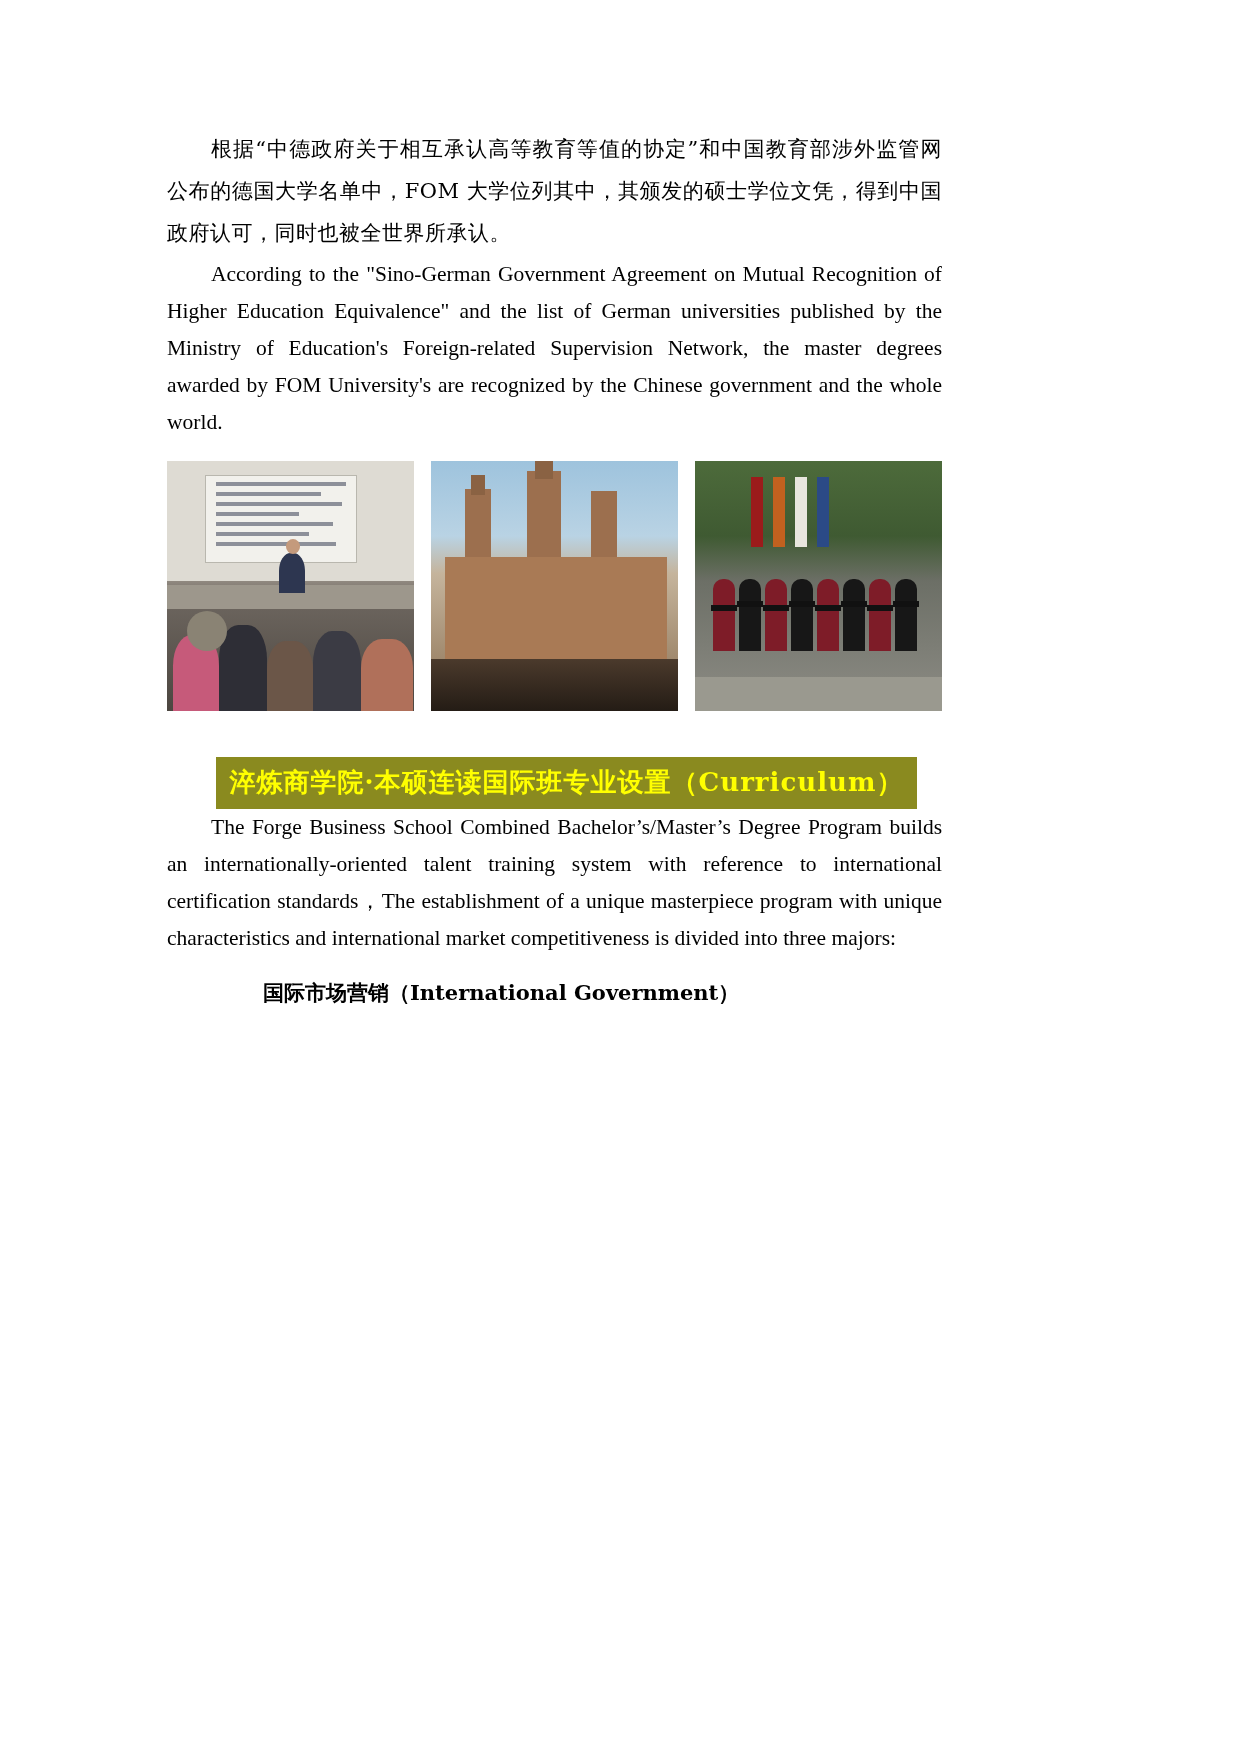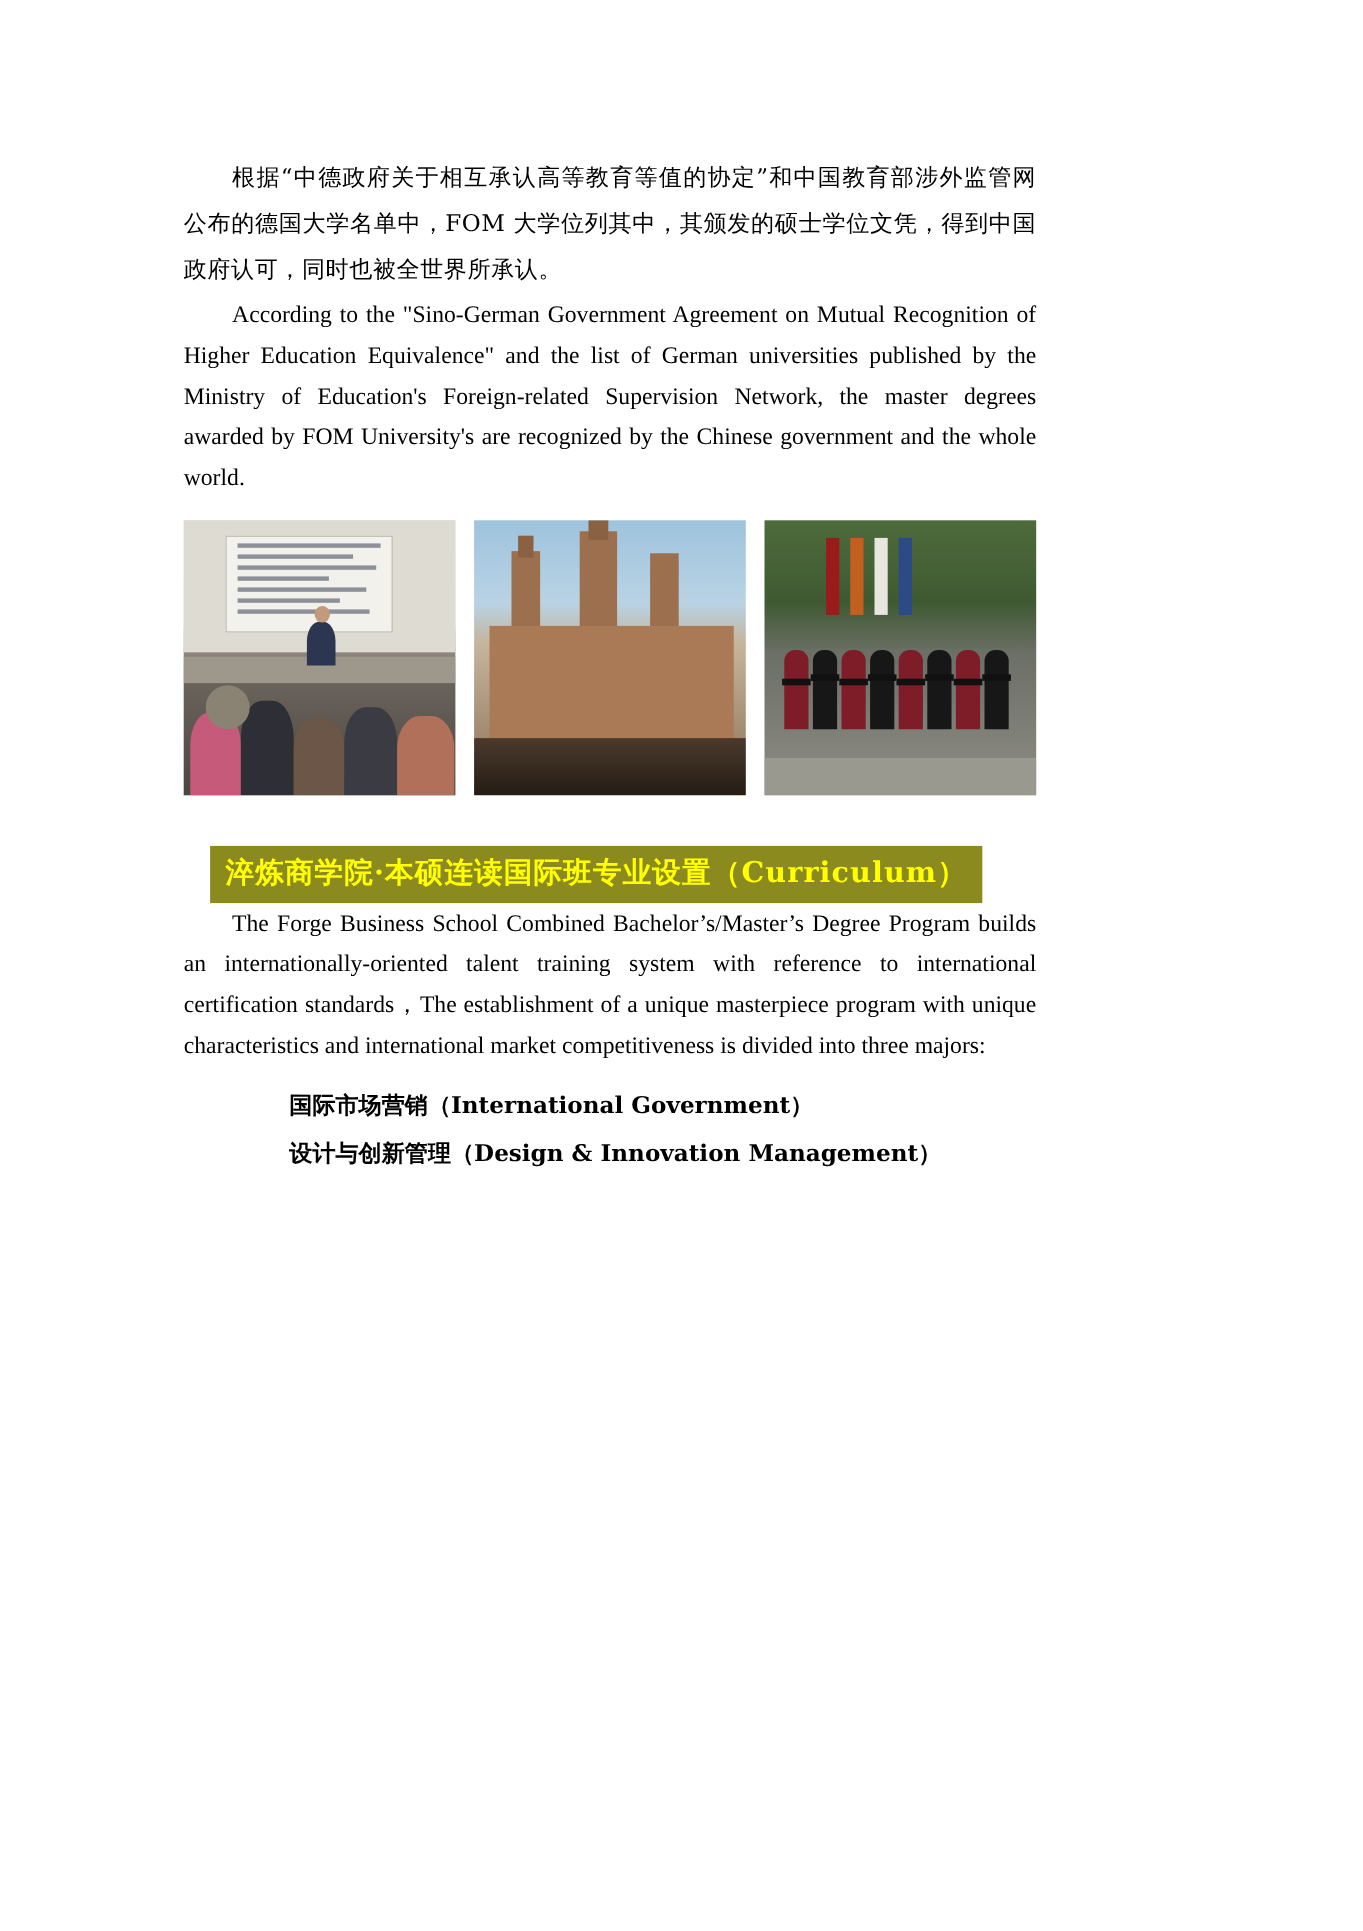--- a/index.html
+++ b/index.html
@@ -18,21 +18,21 @@
   .page {
     position: absolute;
     top: 0; left: 0;
     width: 1239px;
     height: 1755px;
     background: #fff;
   }
   .content {
     position: absolute;
     left: 167px;
-    top: 140px;
+    top: 128px;
     width: 775px;
   }
 
   
   p {
     margin: 0 0 2px 0;
     font-size: 21.5px;
     line-height: 42px;
     text-align: justify;
     text-justify: inter-word;
@@ -162,21 +162,21 @@
     color: #ffff00;
     font-family: "DejaVu Serif", "Liberation Serif", serif;
     font-weight: bold;
     font-size: 26px;
     line-height: 44px;
     padding: 3px 14px 5px 14px;
     white-space: nowrap;
     letter-spacing: 1px;
   }
   .banner-wrap {
-    text-align: left;
+    text-align: center;
   }
 
   .after-banner { margin-top: 14px; }
 
   
   .majors {
     margin-top: 14px;
     margin-left: 96px;
   }
   .major {
@@ -261,17 +261,16 @@
 
     <div class="banner-wrap">
       <div class="banner">淬炼商学院·本硕连读国际班专业设置（Curriculum）</div>
     </div>
 
 
     <p class="en indent">The Forge Business School Combined Bachelor’s/Master’s Degree Program builds an internationally-oriented talent training system with reference to international certification standards，The establishment of a unique masterpiece program with unique characteristics and international market competitiveness is divided into three majors:</p>
 
     <div class="majors">
       <div class="major">国际市场营销（International Government）</div>
-      <div class="major">设计与创新管理（Design &amp; Innovation Management）</div>
     </div>
 
   </div>
 </div>
 
 </body></html>

